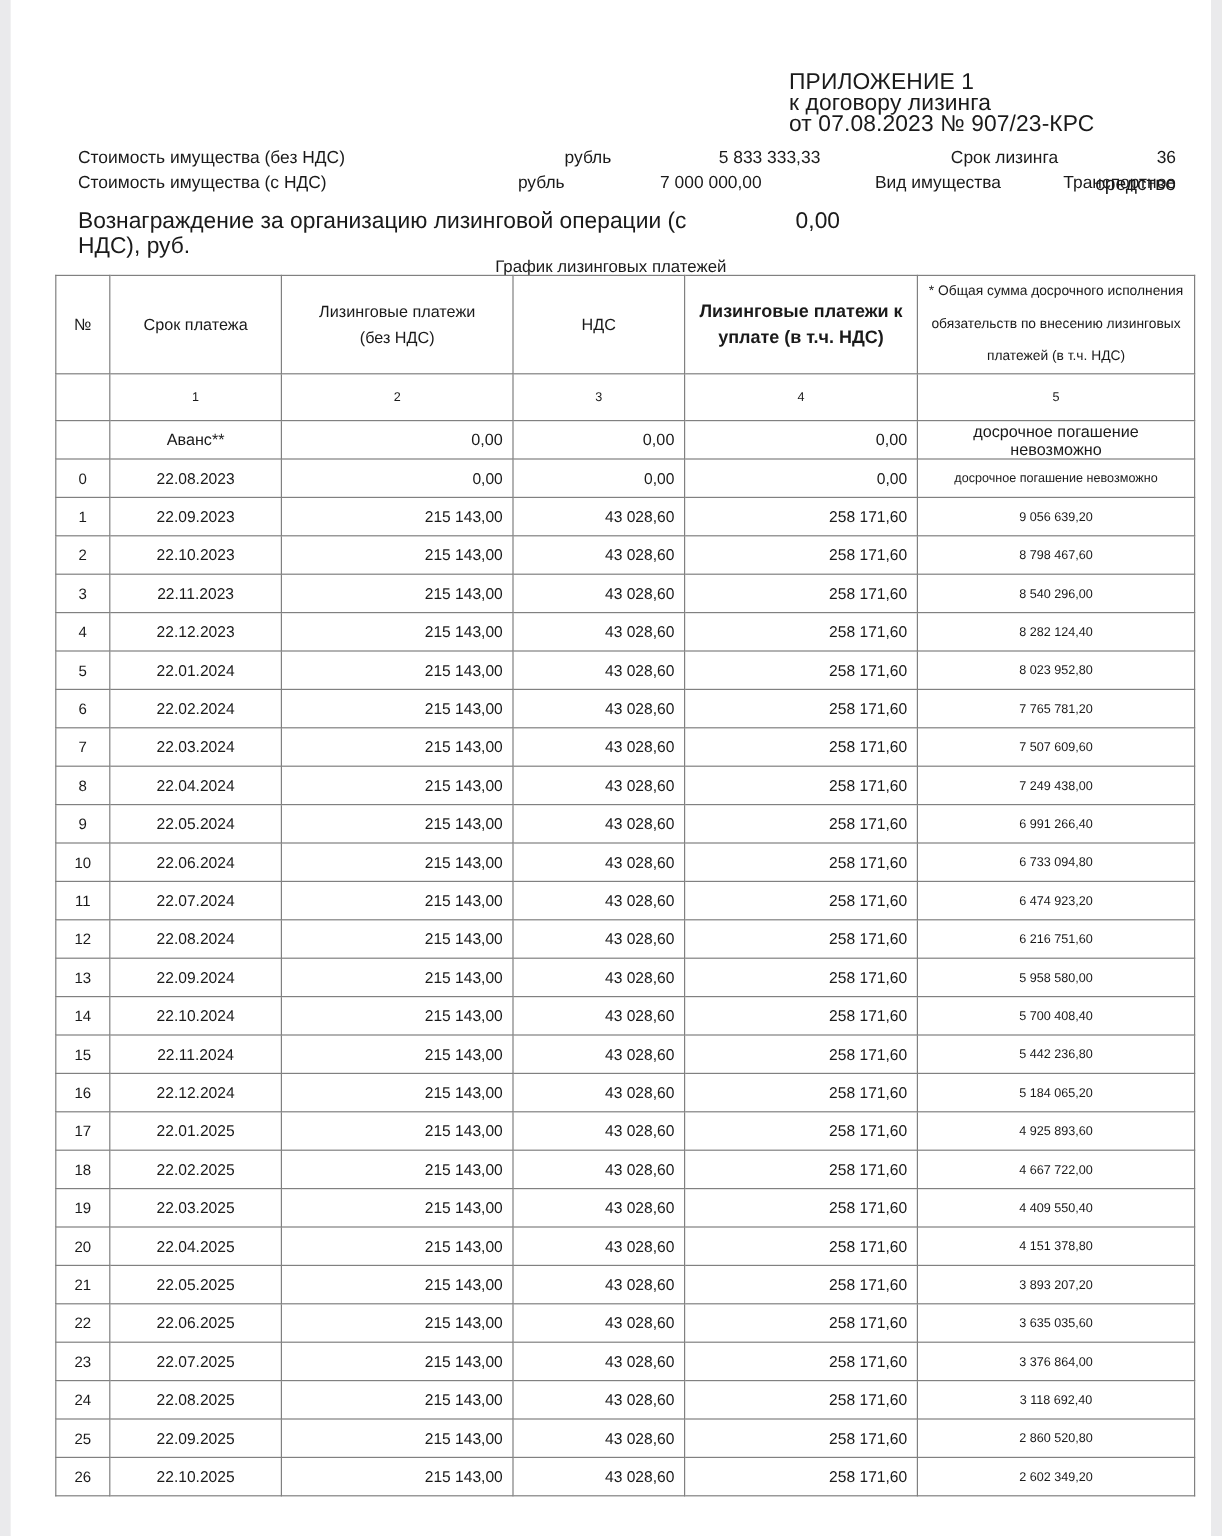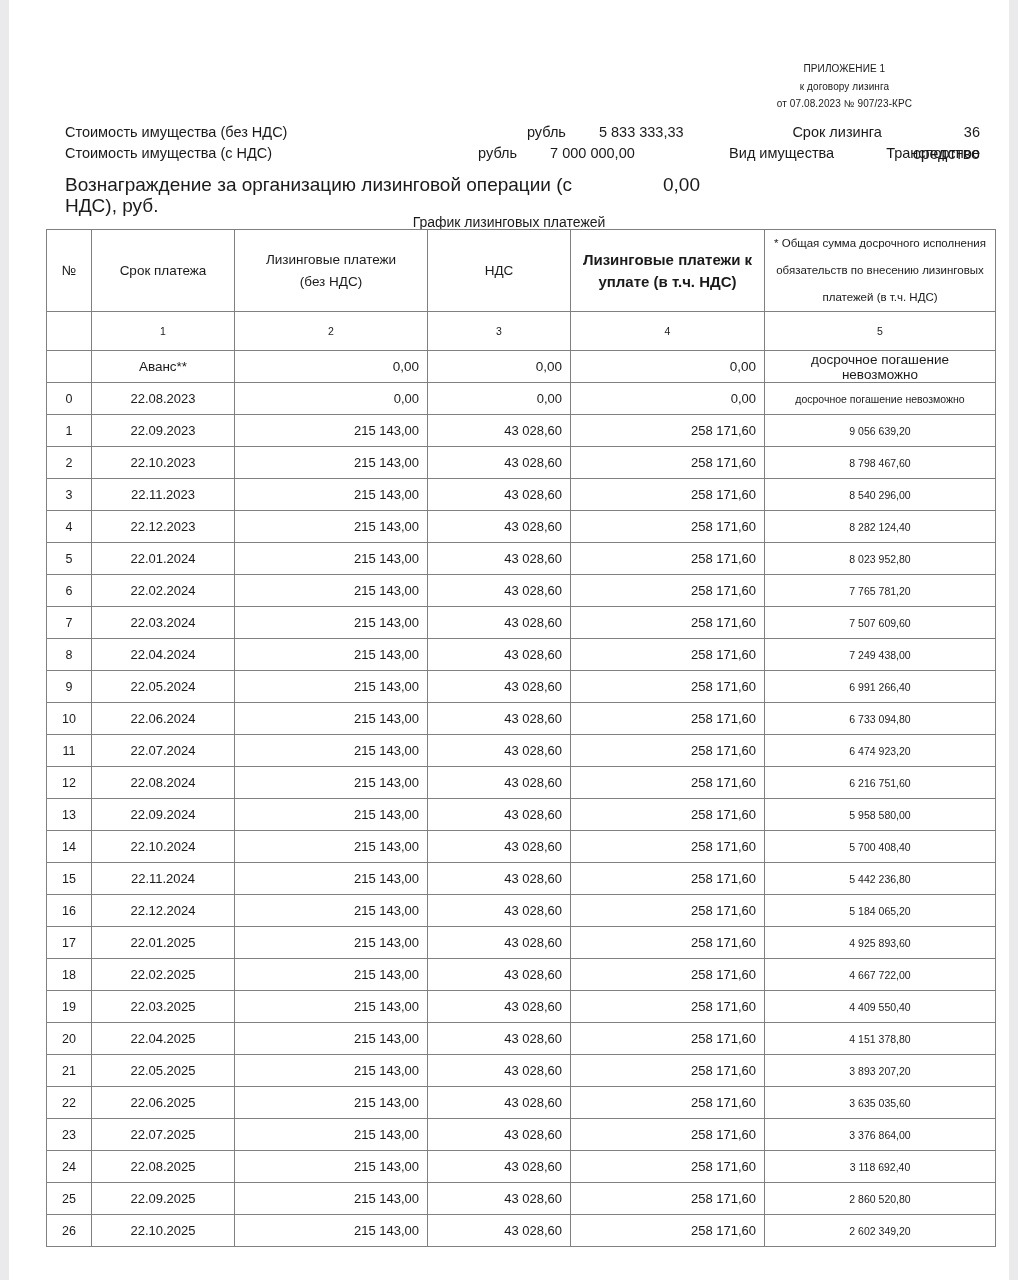--- a/index.html
+++ b/index.html
@@ -36,22 +36,22 @@
     width: 1000px;
     height: 1280px;
     background: #ffffff;
   }
 
   
   .appendix {
     position: absolute;
     right: 97px;
     top: 60px;
-    text-align: center;
-    font-size: 10px;
+    text-align: left;
+    font-size: 19px;
     line-height: 17.5px;
     white-space: nowrap;
   }
   .appendix div { letter-spacing: 0.1px; }
 
   
   .info {
     position: absolute;
     left: 56px;
     top: 122px;
@@ -59,21 +59,21 @@
     font-size: 14.5px;
     line-height: 21px;
   }
   .info-row {
     display: flex;
     align-items: flex-start;
     height: 21px;
     gap: 33px;
   }
   .i-label  { width: 390px; }
-  .i-unit   { width: 100px; text-align: right; }
+  .i-unit   { width: 100px; }
   .i-value  { width: 145px; text-align: left; }
   .i-label2 { width: 145px; padding-left: 22px; }
   .i-value2 { flex: 1; text-align: right; }
 
   .info-row2 {
     position: absolute;
     left: 0;
     top: 52px;
     width: 915px;
     display: flex;

